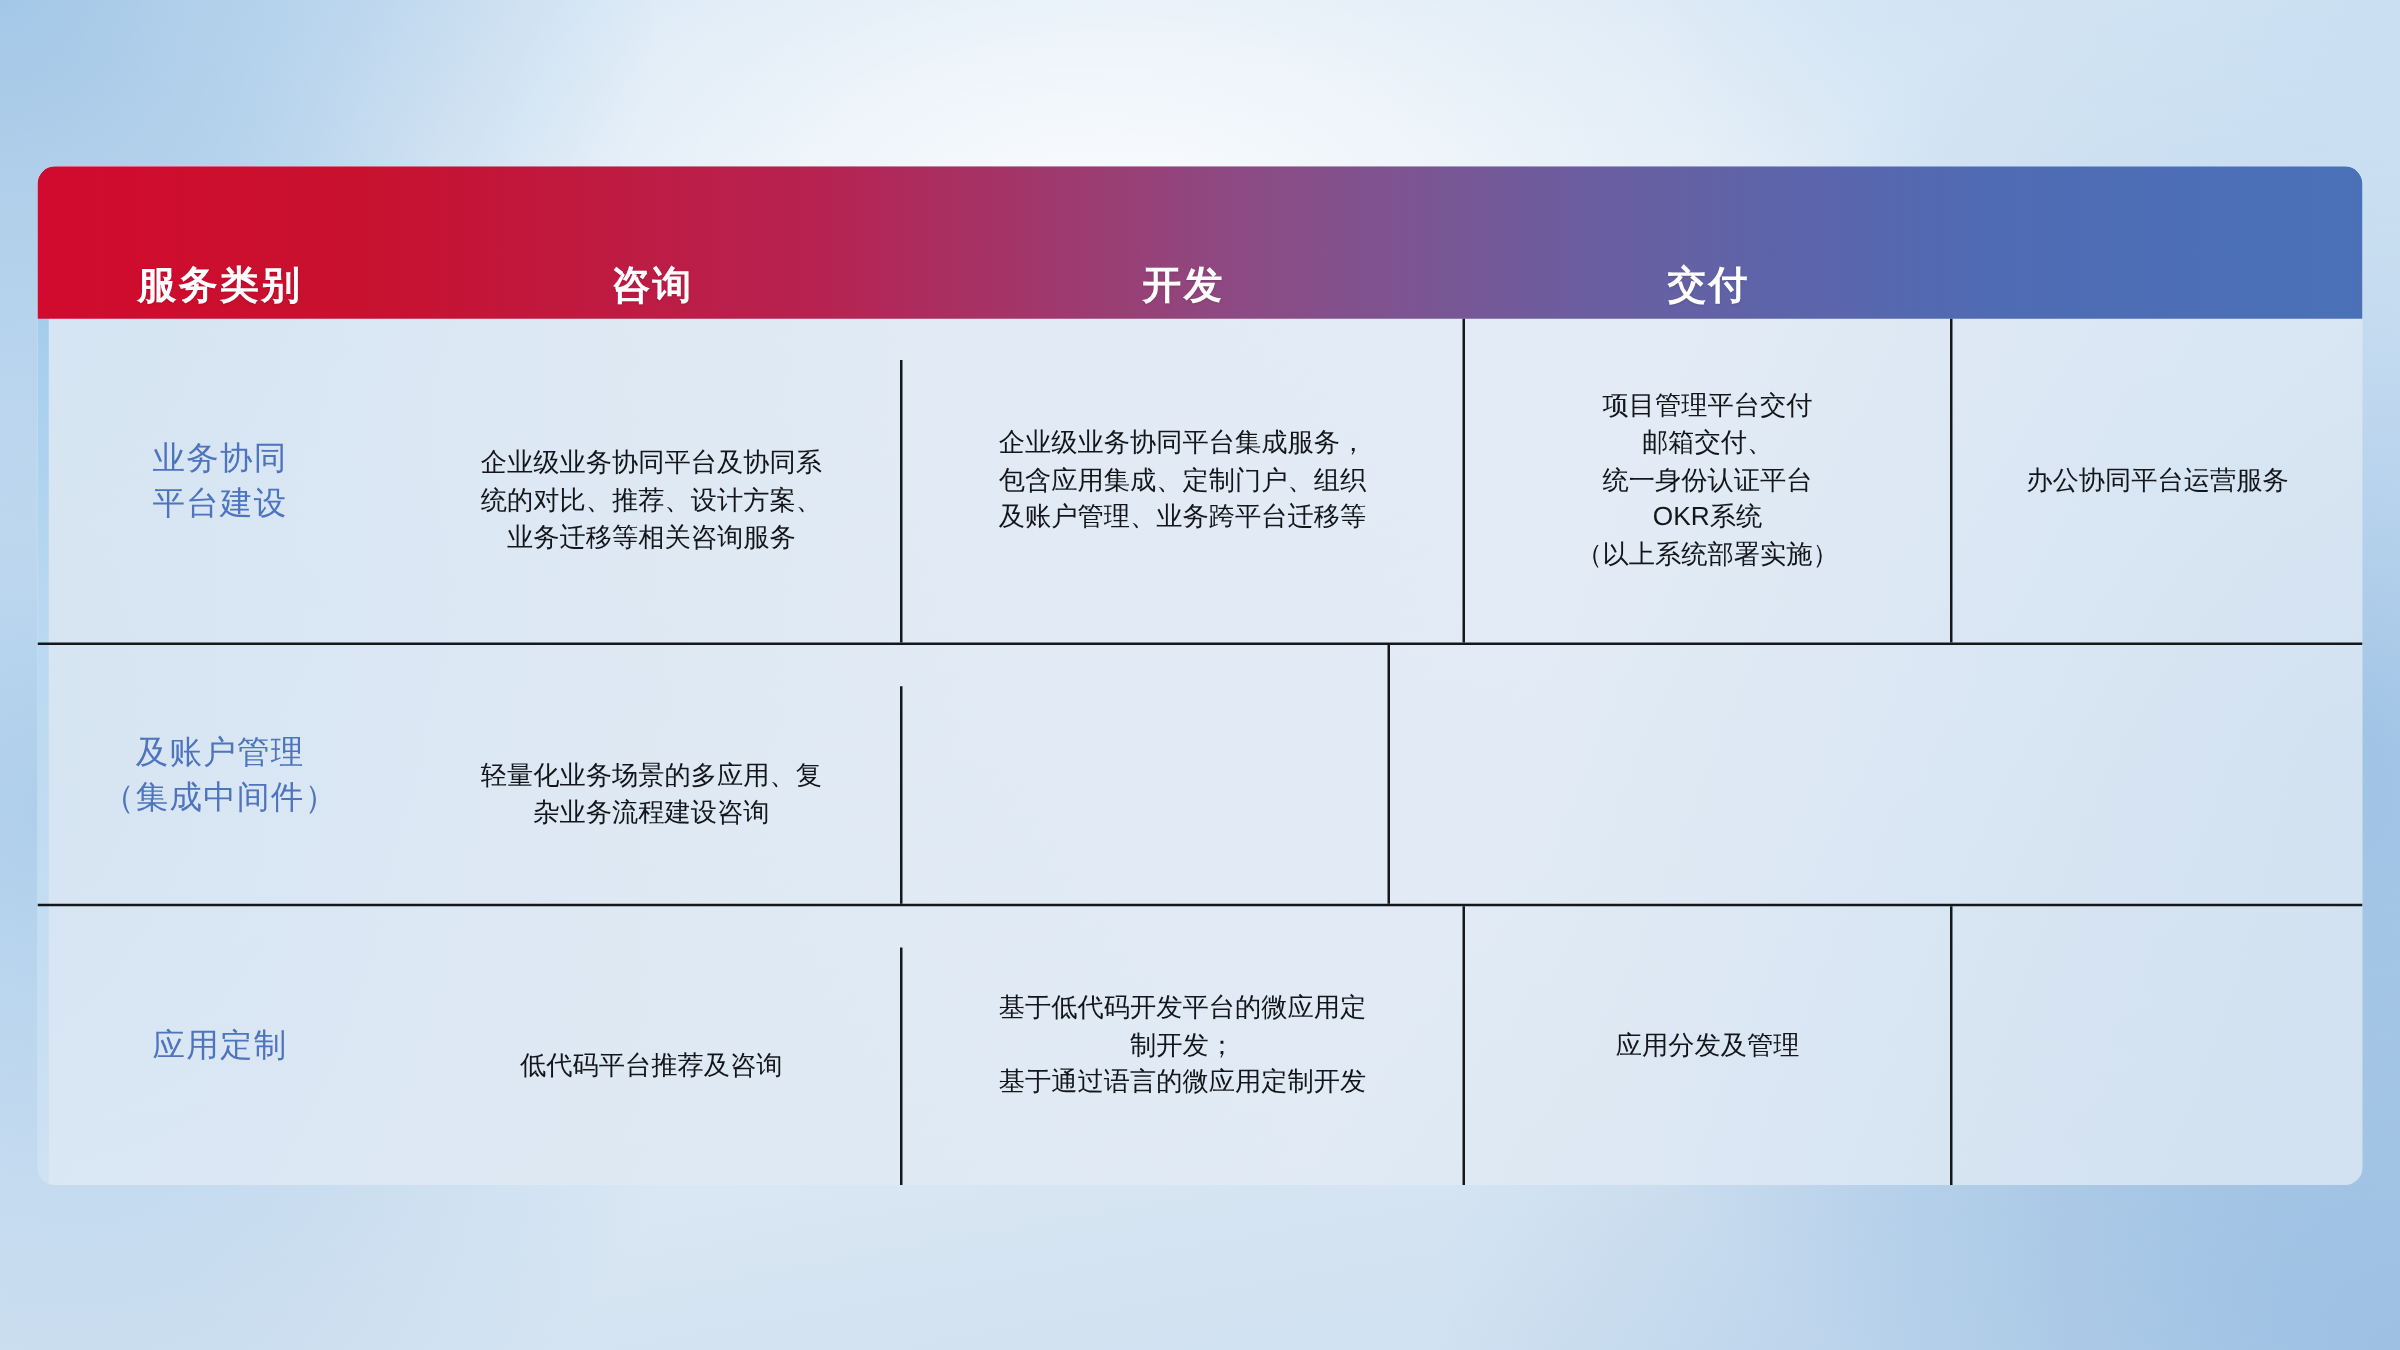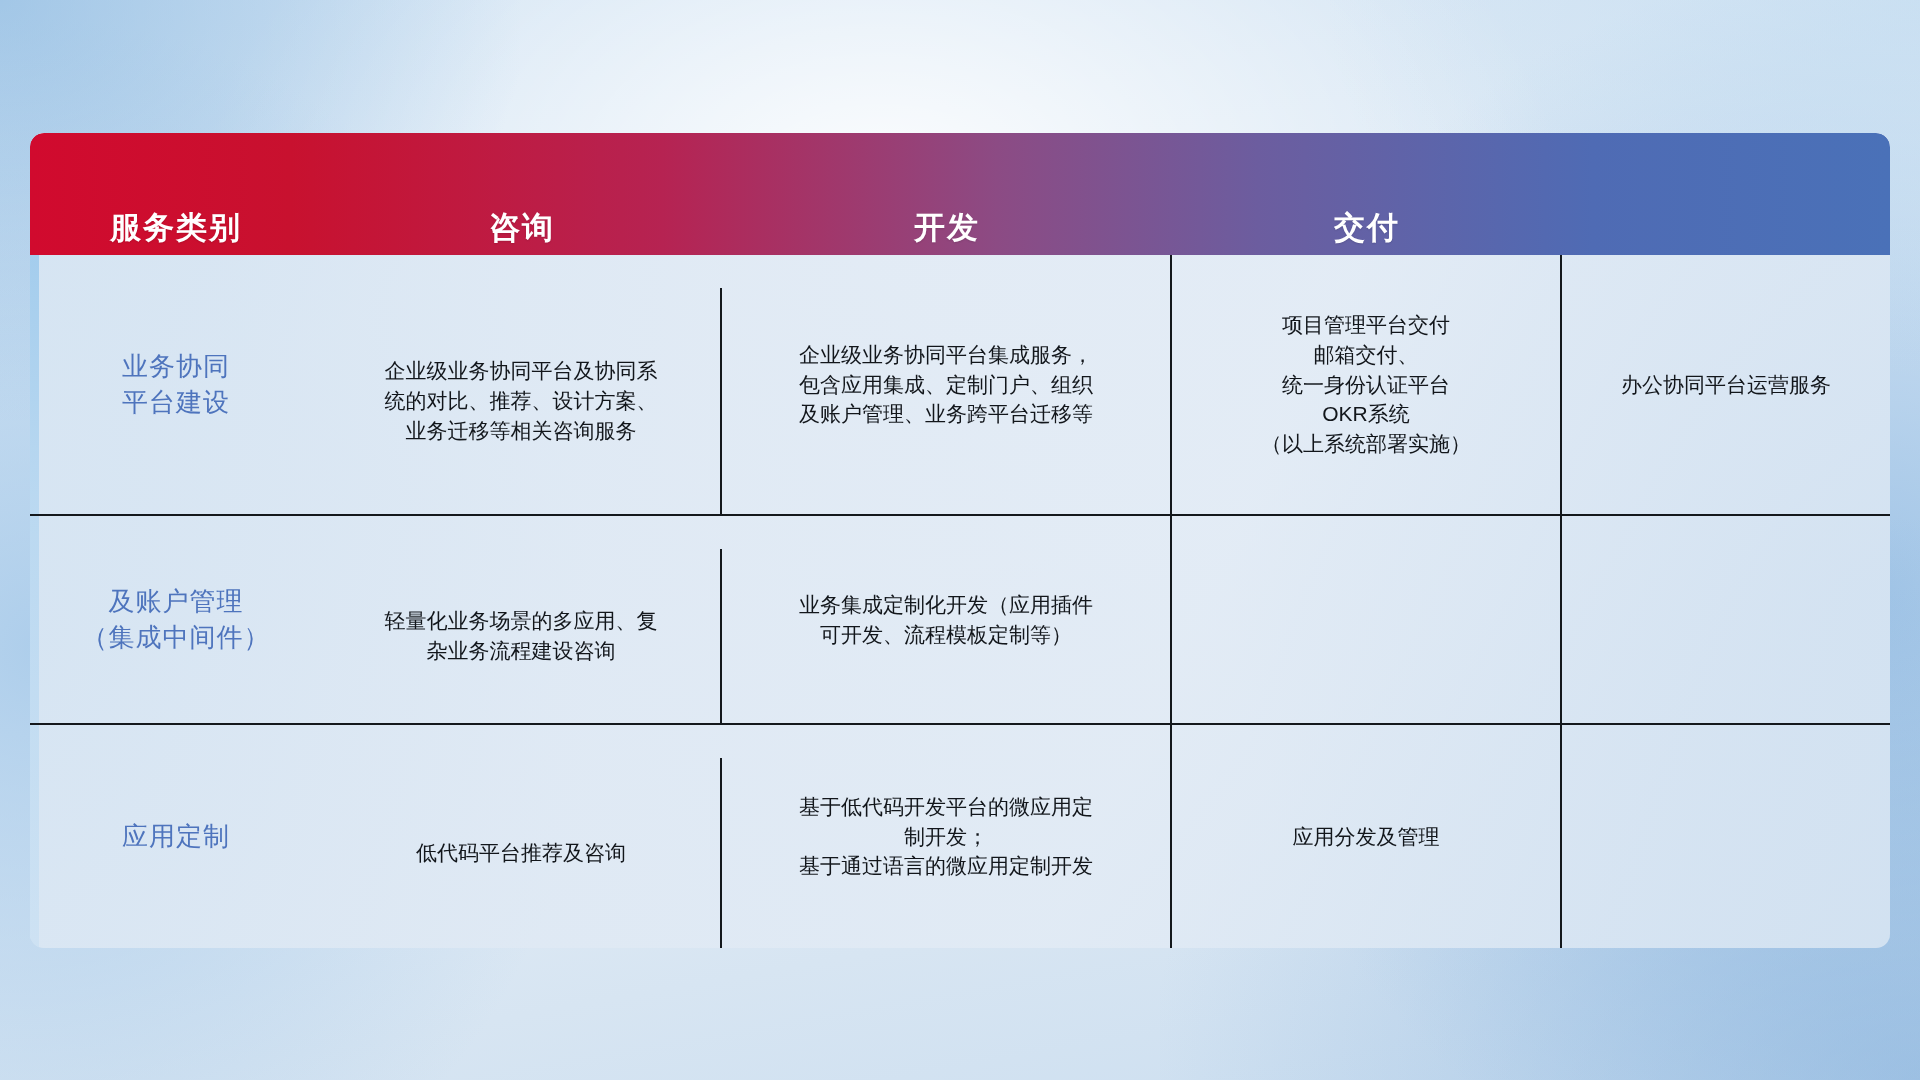--- a/index.html
+++ b/index.html
@@ -123,22 +123,20 @@
 OKR系统
 （以上系统部署实施）</div>
       <div class="td c5">办公协同平台运营服务</div>
     </div>
 
     <div class="trow r2">
       <div class="td c1 rowlabel">及账户管理
 （集成中间件）</div>
       <div class="td c2 vline">轻量化业务场景的多应用、复
 杂业务流程建设咨询</div>
-      <div class="td c3 vline">业务集成定制化开发（应用插件
-可开发、流程模板定制等）</div>
       <div class="td c4 vline"></div>
       <div class="td c5"></div>
     </div>
 
     <div class="trow r3">
       <div class="td c1 rowlabel">应用定制</div>
       <div class="td c2 vline">低代码平台推荐及咨询</div>
       <div class="td c3 vline">基于低代码开发平台的微应用定
 制开发；
 基于通过语言的微应用定制开发</div>

